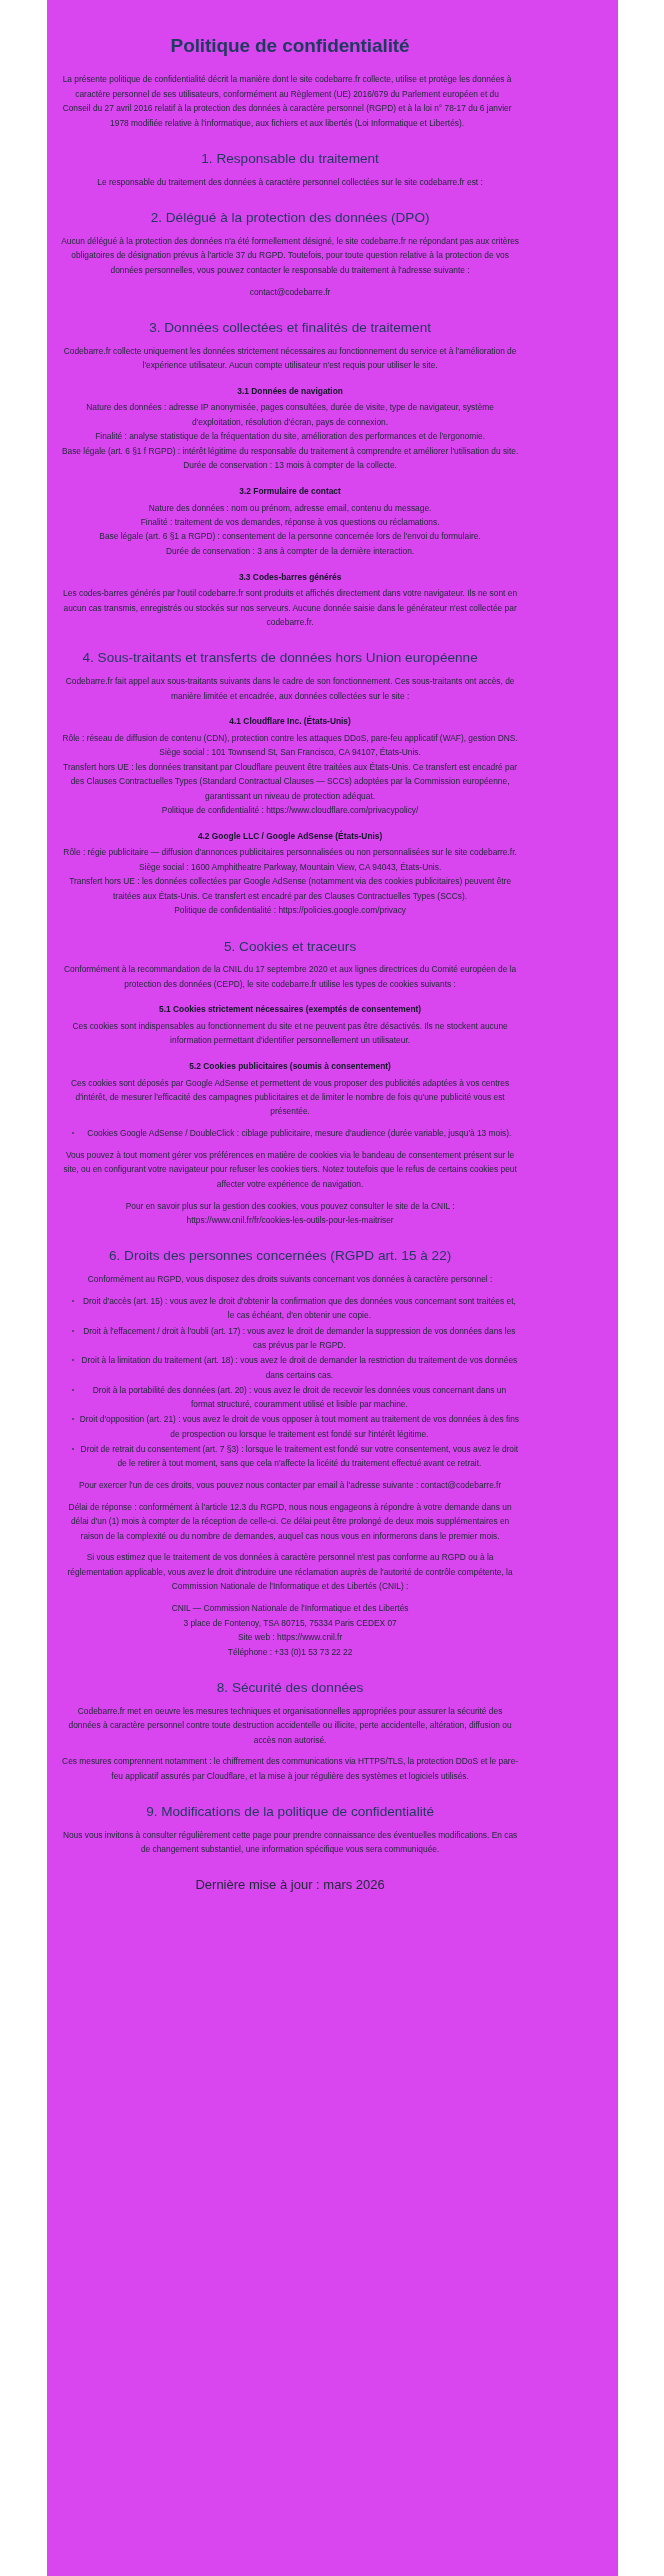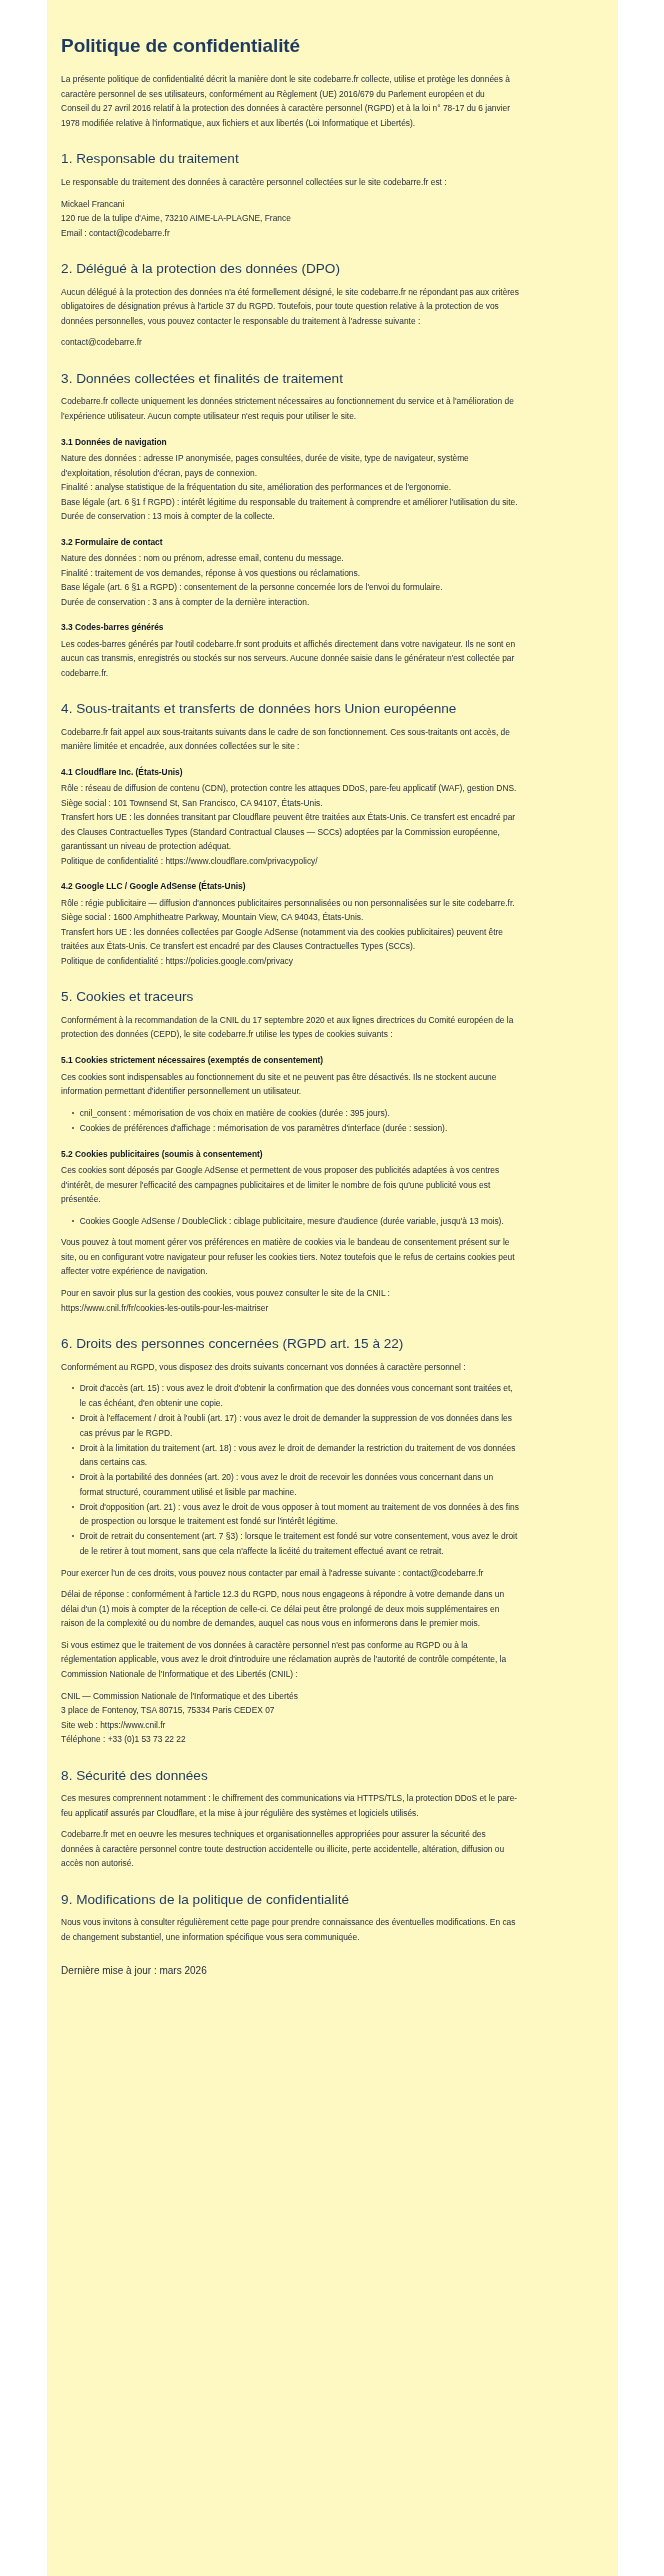--- a/index.html
+++ b/index.html
@@ -10,24 +10,25 @@
   }
   body {
     font-family: "Liberation Sans", sans-serif;
     color: #1f2937;
     -webkit-font-smoothing: antialiased;
   }
   .page {
     width: 571px;
     min-height: 2576px;
     margin: 0 auto;
-    background: #fef9c3;
+    background: #d946ef;
     box-sizing: border-box;
     padding: 35px 14.6px 20px 14.6px;
     position: relative;
+    text-align: center;
   }
   .wrap {
     width: 458px;
   }
   h1.doc-title {
     font-size: 19px;
     line-height: 1.2;
     font-weight: bold;
     color: #1f3a5f;
     margin: 0 0 14.6px 0;
@@ -84,44 +85,39 @@
     left: 0;
     top: 6px;
     width: 2px;
     height: 2px;
     background: #374151;
     border-radius: 50%;
   }
   .addr-block p.para { margin: 0; }
   .contact-line { margin: 0 0 7.3px 0; }
   .footer-note {
-    font-size: 10px;
+    font-size: 13px;
     line-height: 1.72;
     color: #1f2937;
     margin-top: 17.3px;
   }
   .narrow-680 { width: 452px; }
 </style>
 </head>
 <body>
 
 <div class="page">
   <div class="wrap">
 
     <h1 class="doc-title">Politique de confidentialité</h1>
 
     <p class="para narrow-680">La présente politique de confidentialité décrit la manière dont le site codebarre.fr collecte, utilise et protège les données à caractère personnel de ses utilisateurs, conformément au Règlement (UE) 2016/679 du Parlement européen et du Conseil du 27 avril 2016 relatif à la protection des données à caractère personnel (RGPD) et à la loi n° 78-17 du 6 janvier 1978 modifiée relative à l'informatique, aux fichiers et aux libertés (Loi Informatique et Libertés).</p>
 
     <h2 class="section-title">1. Responsable du traitement</h2>
     <p class="para">Le responsable du traitement des données à caractère personnel collectées sur le site codebarre.fr est :</p>
-    <div class="addr-block contact-line">
-      <p class="para">Mickael Francani</p>
-      <p class="para">120 rue de la tulipe d'Aime, 73210 AIME-LA-PLAGNE, France</p>
-      <p class="para">Email : contact@codebarre.fr</p>
-    </div>
 
     <h2 class="section-title">2. Délégué à la protection des données (DPO)</h2>
     <p class="para">Aucun délégué à la protection des données n'a été formellement désigné, le site codebarre.fr ne répondant pas aux critères obligatoires de désignation prévus à l'article 37 du RGPD. Toutefois, pour toute question relative à la protection de vos données personnelles, vous pouvez contacter le responsable du traitement à l'adresse suivante :</p>
     <p class="para">contact@codebarre.fr</p>
 
     <h2 class="section-title">3. Données collectées et finalités de traitement</h2>
     <p class="para">Codebarre.fr collecte uniquement les données strictement nécessaires au fonctionnement du service et à l'amélioration de l'expérience utilisateur. Aucun compte utilisateur n'est requis pour utiliser le site.</p>
 
     <h3 class="subsection-title">3.1 Données de navigation</h3>
     <div class="lines">
@@ -159,24 +155,20 @@
       <p class="para">Siège social : 1600 Amphitheatre Parkway, Mountain View, CA 94043, États-Unis.</p>
       <p class="para">Transfert hors UE : les données collectées par Google AdSense (notamment via des cookies publicitaires) peuvent être traitées aux États-Unis. Ce transfert est encadré par des Clauses Contractuelles Types (SCCs).</p>
       <p class="para">Politique de confidentialité : https://policies.google.com/privacy</p>
     </div>
 
     <h2 class="section-title">5. Cookies et traceurs</h2>
     <p class="para">Conformément à la recommandation de la CNIL du 17 septembre 2020 et aux lignes directrices du Comité européen de la protection des données (CEPD), le site codebarre.fr utilise les types de cookies suivants :</p>
 
     <h3 class="subsection-title">5.1 Cookies strictement nécessaires (exemptés de consentement)</h3>
     <p class="para">Ces cookies sont indispensables au fonctionnement du site et ne peuvent pas être désactivés. Ils ne stockent aucune information permettant d'identifier personnellement un utilisateur.</p>
-    <ul class="bullets">
-      <li>cnil_consent : mémorisation de vos choix en matière de cookies (durée : 395 jours).</li>
-      <li>Cookies de préférences d'affichage : mémorisation de vos paramètres d'interface (durée : session).</li>
-    </ul>
 
     <h3 class="subsection-title">5.2 Cookies publicitaires (soumis à consentement)</h3>
     <p class="para">Ces cookies sont déposés par Google AdSense et permettent de vous proposer des publicités adaptées à vos centres d'intérêt, de mesurer l'efficacité des campagnes publicitaires et de limiter le nombre de fois qu'une publicité vous est présentée.</p>
     <ul class="bullets">
       <li>Cookies Google AdSense / DoubleClick : ciblage publicitaire, mesure d'audience (durée variable, jusqu'à 13 mois).</li>
     </ul>
     <p class="para">Vous pouvez à tout moment gérer vos préférences en matière de cookies via le bandeau de consentement présent sur le site, ou en configurant votre navigateur pour refuser les cookies tiers. Notez toutefois que le refus de certains cookies peut affecter votre expérience de navigation.</p>
     <p class="para tight">Pour en savoir plus sur la gestion des cookies, vous pouvez consulter le site de la CNIL :</p>
     <p class="para">https://www.cnil.fr/fr/cookies-les-outils-pour-les-maitriser</p>
 
@@ -195,22 +187,22 @@
 
     <p class="para">Si vous estimez que le traitement de vos données à caractère personnel n'est pas conforme au RGPD ou à la réglementation applicable, vous avez le droit d'introduire une réclamation auprès de l'autorité de contrôle compétente, la Commission Nationale de l'Informatique et des Libertés (CNIL) :</p>
     <div class="lines">
       <p class="para">CNIL — Commission Nationale de l'Informatique et des Libertés</p>
       <p class="para">3 place de Fontenoy, TSA 80715, 75334 Paris CEDEX 07</p>
       <p class="para">Site web : https://www.cnil.fr</p>
       <p class="para">Téléphone : +33 (0)1 53 73 22 22</p>
     </div>
 
     <h2 class="section-title">8. Sécurité des données</h2>
+    <p class="para">Codebarre.fr met en oeuvre les mesures techniques et organisationnelles appropriées pour assurer la sécurité des données à caractère personnel contre toute destruction accidentelle ou illicite, perte accidentelle, altération, diffusion ou accès non autorisé.</p>
     <p class="para">Ces mesures comprennent notamment : le chiffrement des communications via HTTPS/TLS, la protection DDoS et le pare-feu applicatif assurés par Cloudflare, et la mise à jour régulière des systèmes et logiciels utilisés.</p>
-    <p class="para">Codebarre.fr met en oeuvre les mesures techniques et organisationnelles appropriées pour assurer la sécurité des données à caractère personnel contre toute destruction accidentelle ou illicite, perte accidentelle, altération, diffusion ou accès non autorisé.</p>
 
     <h2 class="section-title">9. Modifications de la politique de confidentialité</h2>
     <p class="para">Nous vous invitons à consulter régulièrement cette page pour prendre connaissance des éventuelles modifications. En cas de changement substantiel, une information spécifique vous sera communiquée.</p>
 
     <p class="footer-note">Dernière mise à jour : mars 2026</p>
 
   </div>
 </div>
 
 

